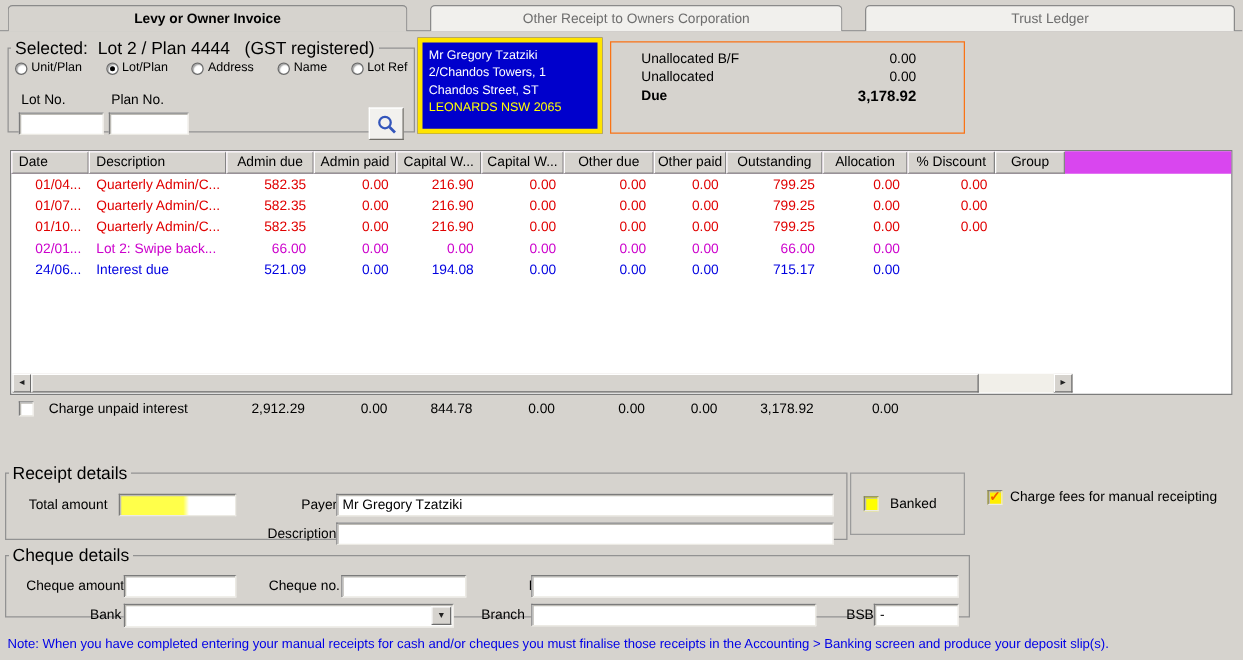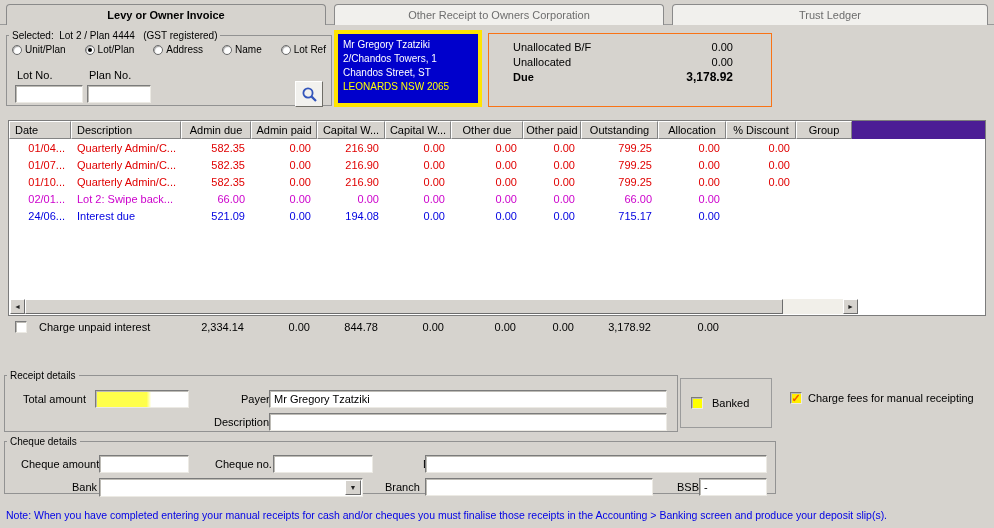--- a/index.html
+++ b/index.html
@@ -5,33 +5,33 @@
   * { box-sizing: border-box; }
   html, body { margin: 0; padding: 0; }
   body {
     width: 994px; height: 528px; position: relative; overflow: hidden;
     background: #d6d3ce; color: #000;
     font-family: "Liberation Sans", sans-serif; font-size: 11px;
   }
 
   
   .tabline { position:absolute; left:0; top:24px; width:994px; height:1px; background:#9a9a9a; z-index:0; }
-  .tabbar { position:absolute; left:6px; top:4px; width:982px; height:21px; display:flex; gap:8px; z-index:1;justify-content:center; }
+  .tabbar { position:absolute; left:6px; top:4px; width:982px; height:21px; display:flex; gap:18px; z-index:1;justify-content:center; }
   .tab {
     border:1px solid #8a8a8a; border-bottom:none; border-radius:4px 4px 0 0;
     display:flex; align-items:center; justify-content:center;
     background:#f1f0ed; color:#6d6d6d; position:relative;
   }
   .tab1 { width:320px; } .tab2 { width:330px; } .tab3 { flex:1; }
   .tab.active { background:#d6d3ce; color:#000; font-weight:bold; }
   .tab.active::after { content:""; position:absolute; left:0; right:0; bottom:-2px; height:2px; background:#d6d3ce; }
 
   
   fieldset.grp { position:absolute; margin:0; padding:0; border:1px solid #929292; background:transparent; }
-  fieldset.grp legend { font-size:10px; padding:0 3px; margin-left:2px; white-space:pre; }
+  fieldset.grp legend { font-size:14px; padding:0 3px; margin-left:2px; white-space:pre; }
 
   
   .selected-grp { left:6px; top:30px; width:326px; height:76px; }
   .radio-row { position:absolute; left:5px; top:3px; width:314px; display:flex; justify-content:space-between; font-size:10px; }
   .radio { display:flex; align-items:center; gap:3px; white-space:nowrap; cursor:default; }
   .rb { width:10px; height:10px; border-radius:50%; background:#fff; border:1px solid #6a6a6a;
         box-shadow: inset 1px 1px 1px rgba(0,0,0,.35); position:relative; flex:0 0 auto; }
   .rb.checked::after { content:""; position:absolute; left:2px; top:2px; width:4px; height:4px; border-radius:50%; background:#000; }
   .lotno-lbl  { position:absolute; left:10px; top:28px; }
   .planno-lbl { position:absolute; left:82px; top:28px; }
@@ -62,21 +62,21 @@
   .sum-row { display:flex; justify-content:space-between; height:15px; align-items:center; }
   .sum-val { width:130px; text-align:right; padding-right:28px; }
   .sum-row.bold { font-weight:bold; }
   .sum-row.bold .sum-val { font-size:12px; }
   .sum-row.paid { margin-top:3px; }
   .sum-row.paid span { white-space:pre; }
 
   
   .table-wrap { position:absolute; left:8px; top:120px; width:978px; height:196px;
                 background:#fff; border:1px solid #7c7c7c; }
-  .thead { display:flex; height:18px; background:#4c1d95; }
+  .thead { display:flex; height:18px; background:#d946ef; }
   .th {
     border-top:1px solid #fff; border-left:1px solid #fff;
     border-right:1px solid #848484; border-bottom:1px solid #848484;
     display:flex; align-items:center; justify-content:center;
     padding:0 2px; overflow:hidden; white-space:nowrap; background:#d6d3ce;
   }
   .th.col0, .th.col1 { justify-content:flex-start; padding-left:5px; }
   .trow { display:flex; height:17px; align-items:center; }
   .tcell { padding:0 6px; white-space:nowrap; overflow:hidden; text-align:right; }
   .trow .col1 { text-align:left; }
@@ -313,21 +313,21 @@
     <div class="sb-btn">►</div>
   </div>
 </div>
 
 <div class="totals-row">
   <div class="totals-label-cell">
     <span class="cb"></span>
     <span>Charge unpaid interest</span>
   </div>
   <div class="totals-values">
-      <div class="tcell col2">2,334.14</div>
+      <div class="tcell col2">2,912.29</div>
       <div class="tcell col3">0.00</div>
       <div class="tcell col4">844.78</div>
       <div class="tcell col5">0.00</div>
       <div class="tcell col6">0.00</div>
       <div class="tcell col7">0.00</div>
       <div class="tcell col8">3,178.92</div>
       <div class="tcell col9">0.00</div>
     </div>
 </div>
 

